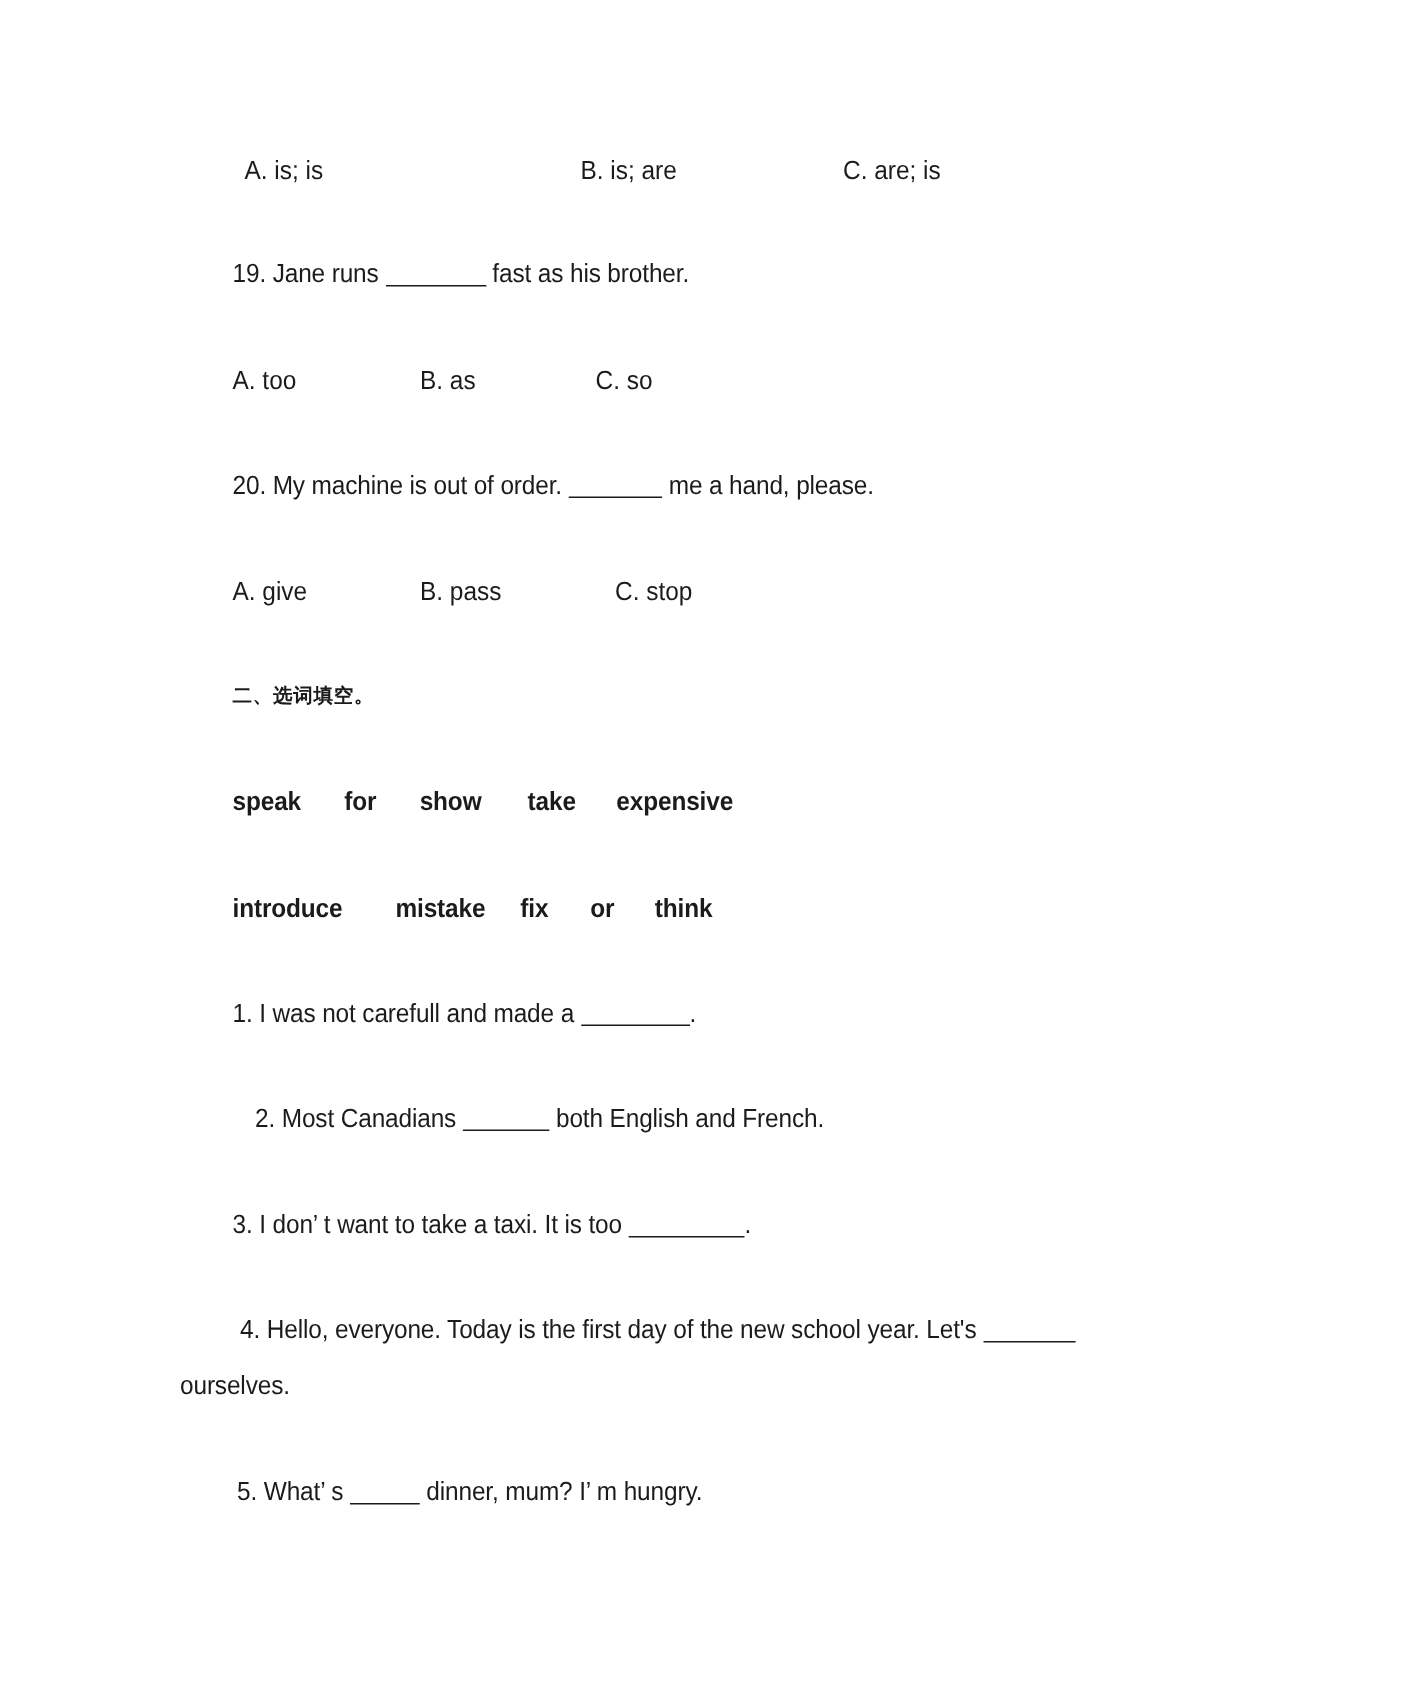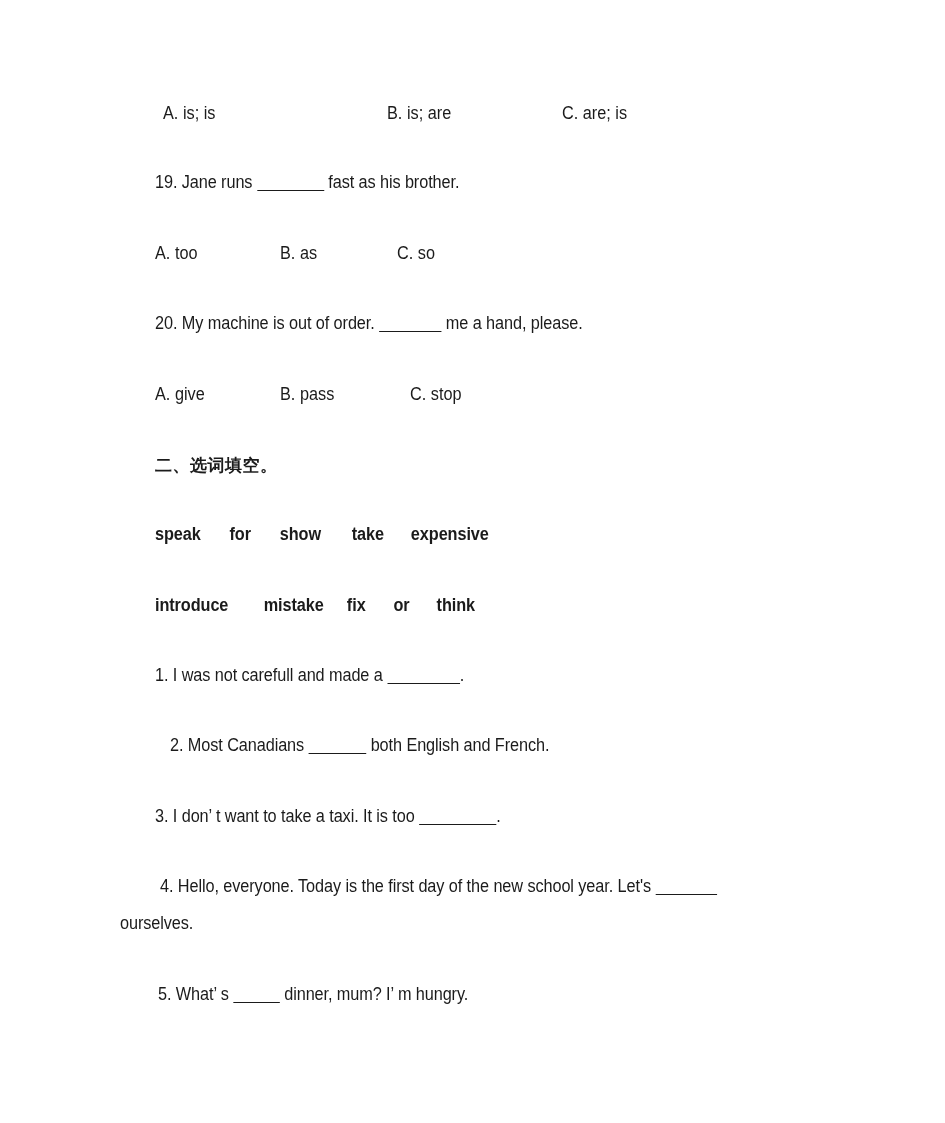--- a/index.html
+++ b/index.html
@@ -35,21 +35,21 @@
   .line.narrow {
     transform: scaleX(0.93);
     transform-origin: left center;
   }
   .bold {
     font-weight: bold;
   }
   .cn {
     font-family: "DejaVu Sans", "Liberation Sans", sans-serif;
     font-weight: bold;
-    font-size: 17px;
+    font-size: 13px;
     letter-spacing: 0.5px;
   }
 
   
   .blank {
     display: inline-block;
     border-bottom: 1.4px solid #1b1b1b;
     vertical-align: -3px;
     height: 13px;
   }

